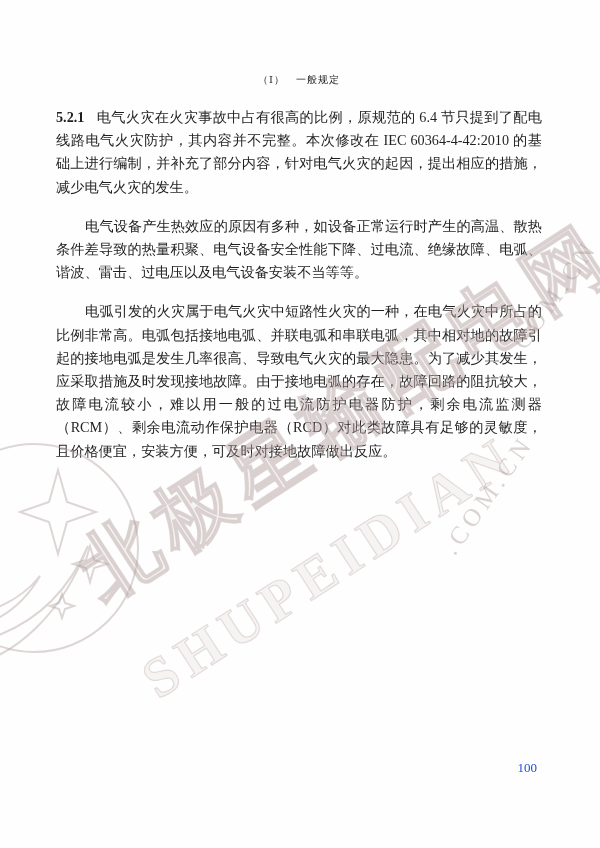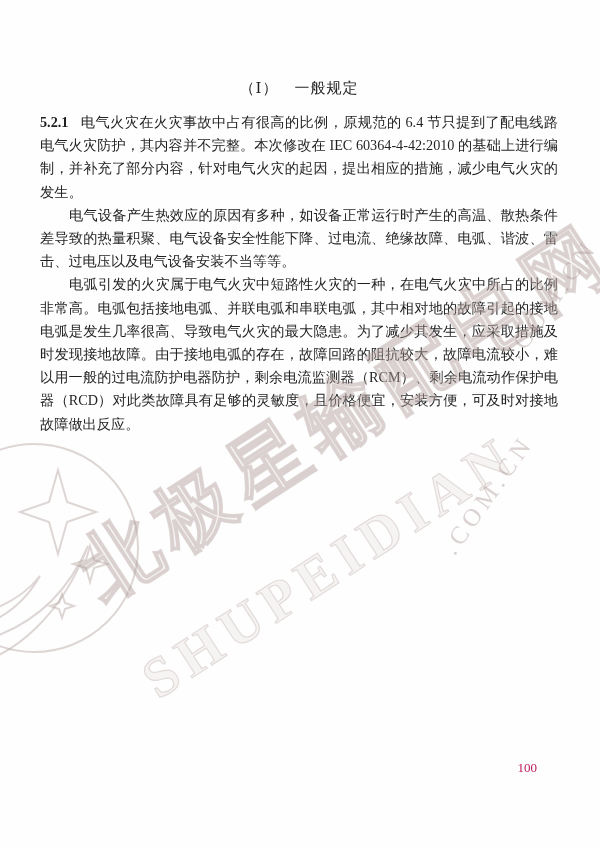--- a/index.html
+++ b/index.html
@@ -20,40 +20,40 @@
     left: 40px;
     top: 66px;
     width: 518px;
     color: #1f1f1f;
     font-size: 14.2px;
     line-height: 23.2px;
     text-align: justify;
     z-index: 1;
   }
   .doc-title {
-    font-size: 15px;
+    font-size: 10px;
     font-weight: normal;
     text-align: center;
     letter-spacing: 1px;
-    margin: 12px 0 13px 0;
+    margin: 4px 0 13px 0;
     line-height: 20px;
   }
-  .para { margin: 0; }
+  .para { margin: 16px; }
   .para.ind { text-indent: 2.05em; }
   .pnum {
     font-weight: bold;
     margin-right: 0.85em;
     white-space: nowrap;
   }
   .page-number {
     position: absolute;
     top: 760px;
     right: 63px;
     font-size: 13px;
-    color: #be185d;
+    color: #1d4ed8;
     z-index: 1;
   }
   
   .watermark {
     position: absolute;
     inset: 0;
     overflow: hidden;
     pointer-events: none;
     z-index: 2;
   }

